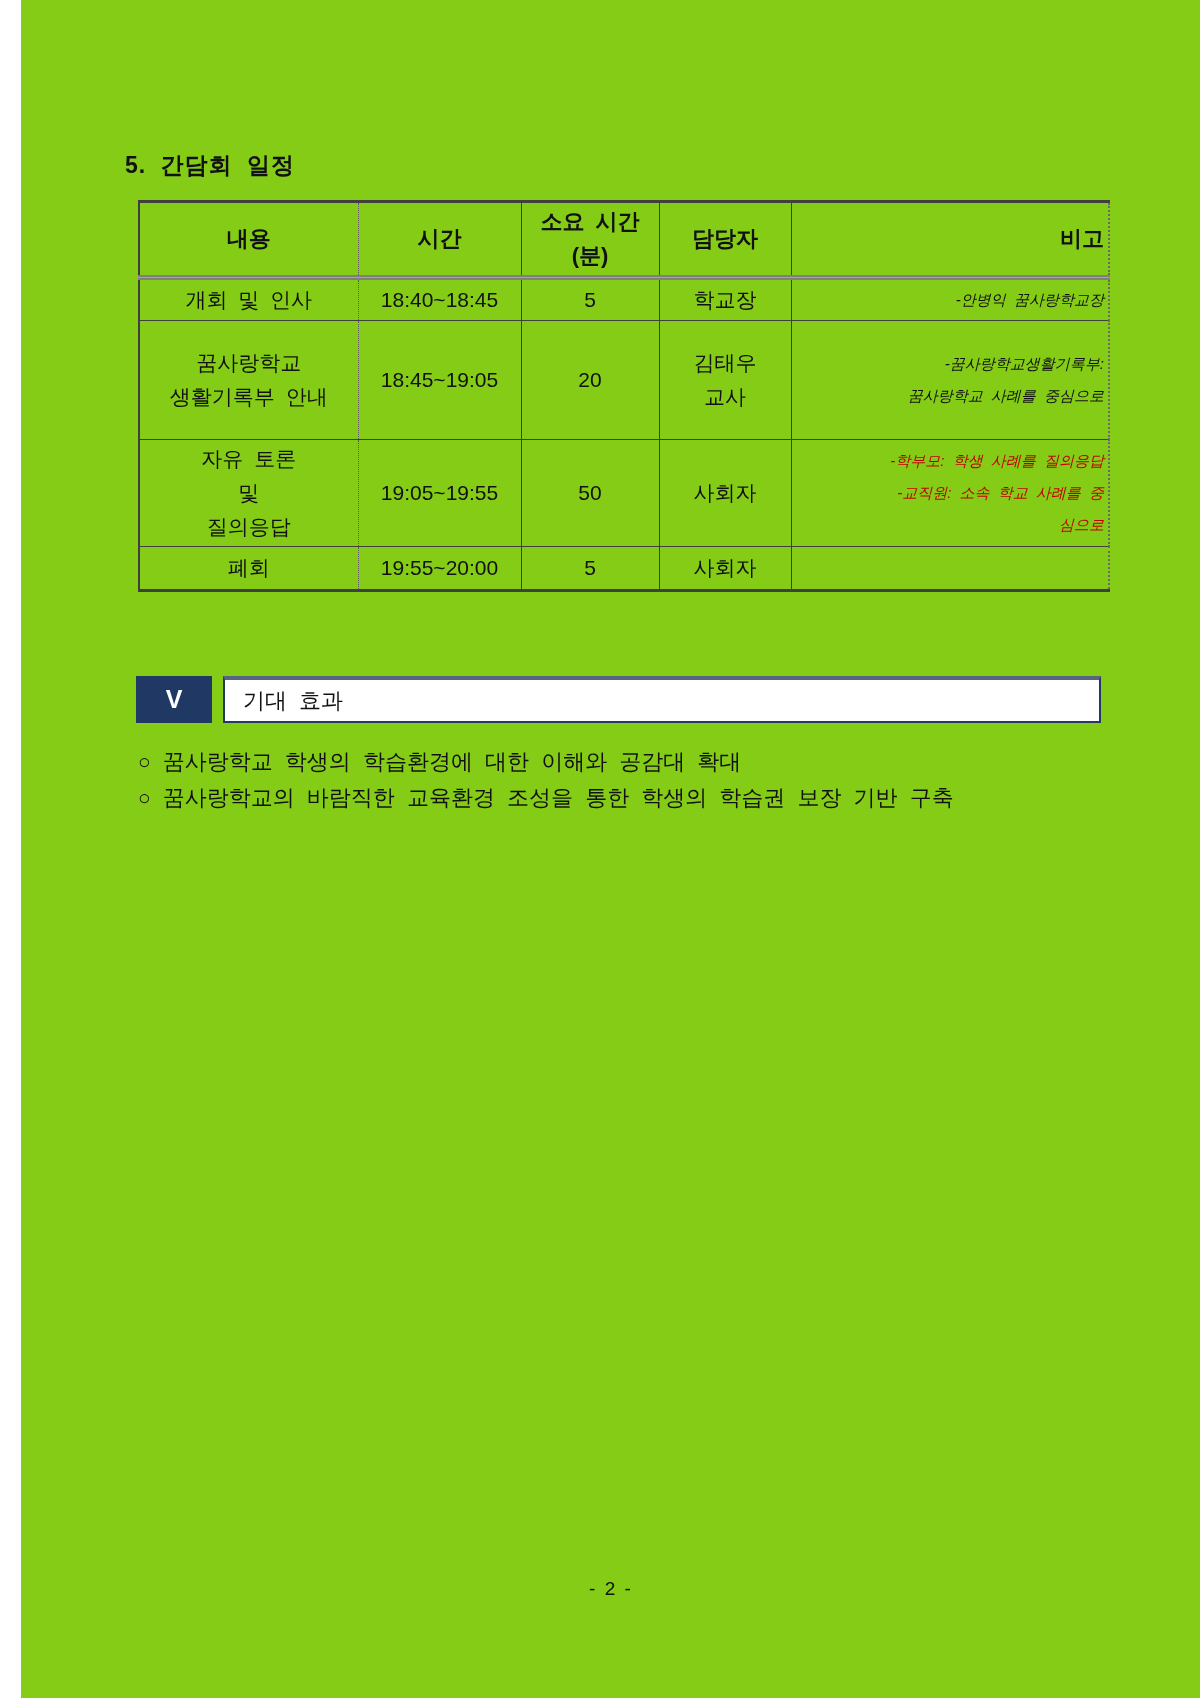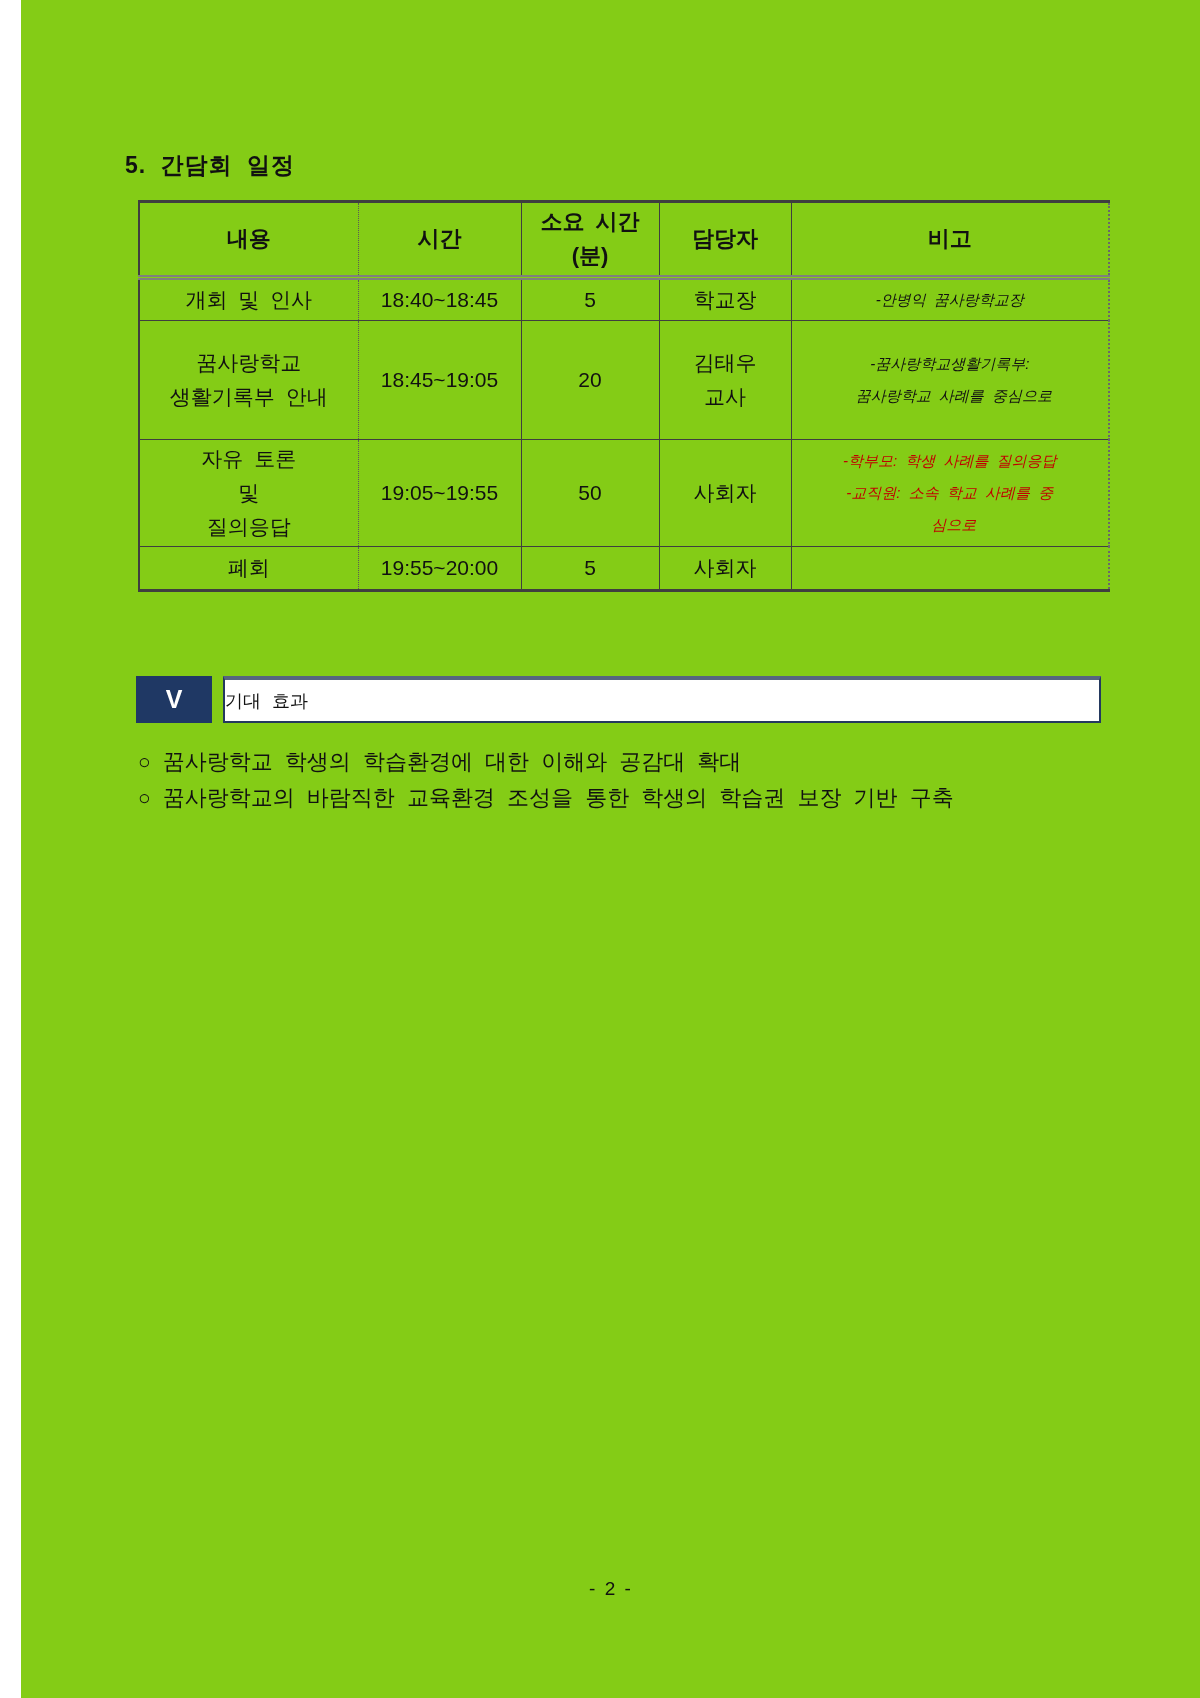--- a/index.html
+++ b/index.html
@@ -50,21 +50,21 @@
   table.schedule th, table.schedule td {
     border: none;
     border-right: 1.5px solid #3f3f3f;
     border-bottom: 1.5px solid #3f3f3f;
     padding: 2px 4px;
     vertical-align: middle;
     text-align: center;
     font-size: 21px;
     color: #111111;
   }
-  table.schedule th:last-child, table.schedule td:last-child { border-right: none; }
+  table.schedule th:last-child, table.schedule td:last-child { border-right: none; text-align: right; }
   table.schedule th:first-child, table.schedule td:first-child { border-right: 1.5px dotted #5a5a5a; text-align: center; }
   table.schedule tr:last-child td { border-bottom: none; }
   table.schedule thead th {
     height: 64px;
     font-weight: bold;
     font-size: 22px;
     border-bottom: 5px double #7f7f7f;
   }
   .row-h1 td { height: 36px; }
   .row-h2 td { height: 114px; }
@@ -100,21 +100,22 @@
     justify-content: center;
     flex: none;
   }
   .section-box {
     flex: 1;
     border: 2px solid #24395f;
     border-top: 4px solid #56657f;
     background: #ffffff;
     display: flex;
     align-items: center;
-    font-size: 18px;
+    padding-left: 18px;
+    font-size: 22px;
     word-spacing: 6px;
     color: #111111;
     box-sizing: border-box;
   }
 
   
   .bullets {
     position: absolute;
     left: 117px;
     top: 744px;

